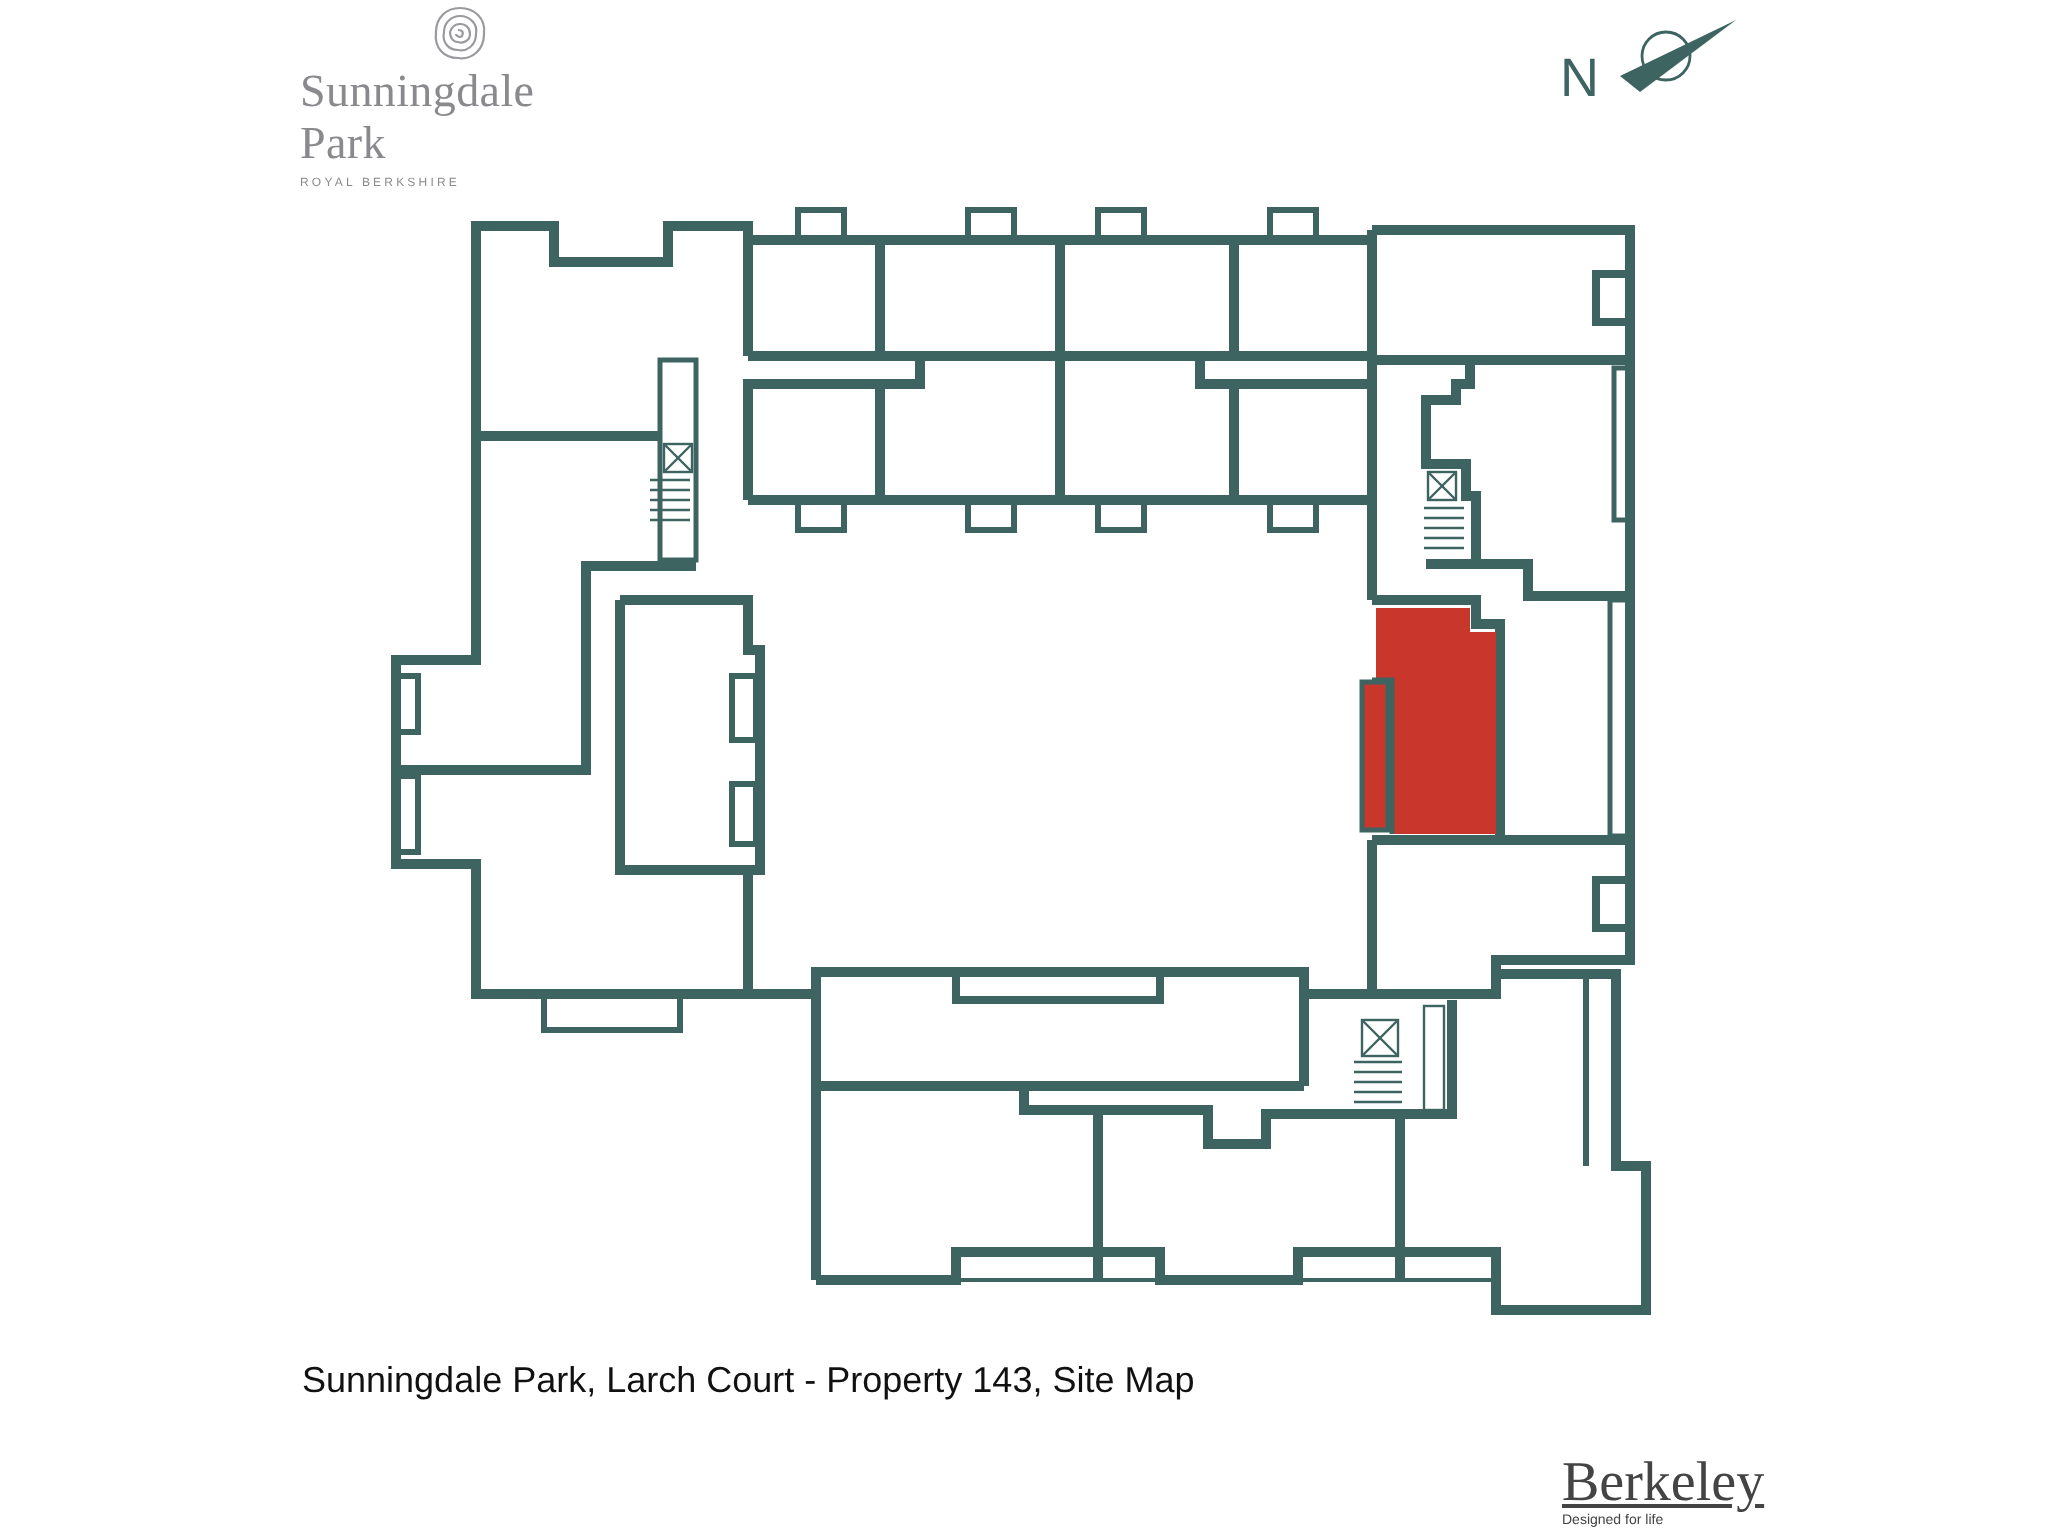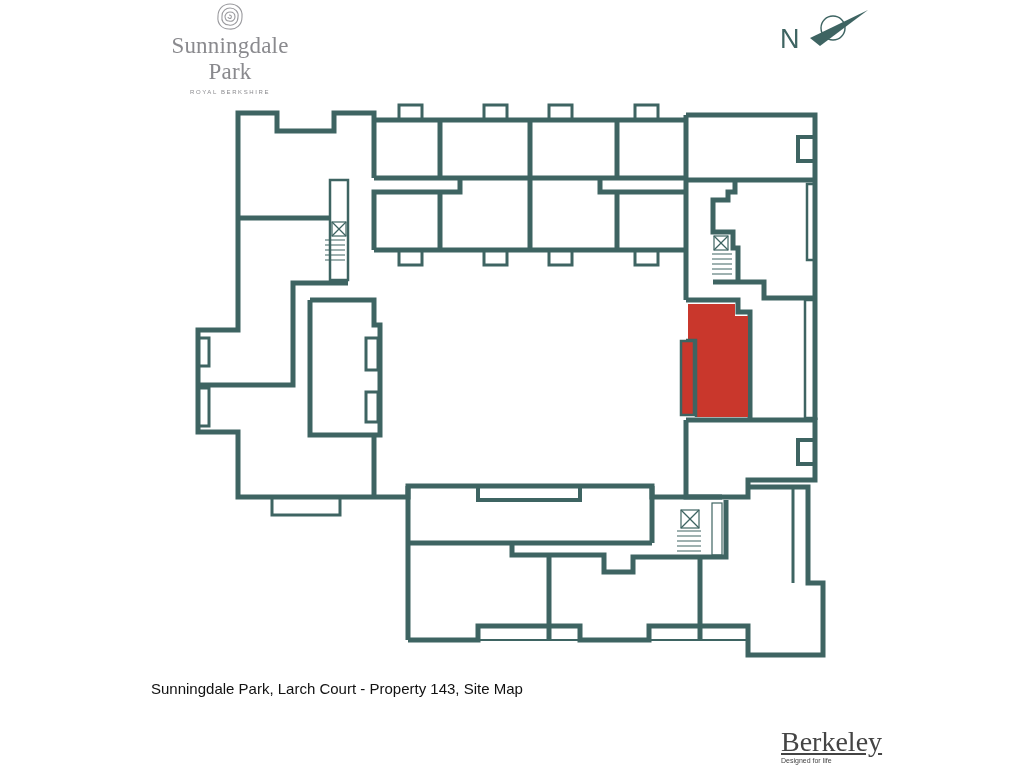--- a/index.html
+++ b/index.html
@@ -1,23 +1,23 @@
 <!DOCTYPE html>
 <html><head>
 <meta charset="utf-8">
 <style>
   html, body { margin: 0; padding: 0; background: #ffffff; }
   body { width: 1024px; height: 768px; position: relative; overflow: hidden; font-family: "Liberation Sans", sans-serif; }
-  .logo { position: absolute; left: 150px; top: 2px; width: 160px; text-align: center; color: #8a8a8e; }
+  .logo { position: absolute; left: 150px; top: 2px; width: 160px; text-align: left; color: #8a8a8e; }
   .logo .rose { display: block; margin: 0 auto; }
   .logo .name { font-family: "Liberation Serif", serif; font-size: 23px; letter-spacing: 0.2px; margin-top: 1px; line-height: 26px; }
   .logo .sub { font-size: 6px; letter-spacing: 1.6px; margin-top: 4px; }
   .north { position: absolute; left: 778px; top: 6px; }
   .plan { position: absolute; left: 0; top: 0; }
-  .caption { position: absolute; left: 151px; top: 680px; font-size: 15px; color: #111; }
+  .caption { position: absolute; left: 151px; top: 680px; font-size: 18px; color: #111; }
   .brand { position: absolute; left: 781px; top: 728px; color: #444; }
   .brand .b-name { font-family: "Liberation Serif", serif; font-size: 28px; line-height: 28px; text-decoration: underline; }
   .brand .b-tag { font-size: 7px; margin-top: 1px; }
 </style>
 </head>
 <body>
 
 <div class="logo">
   <svg class="rose" width="30" height="30" viewBox="0 0 30 30">
     <g fill="none" stroke="#9a9a9e" stroke-width="1.1">

